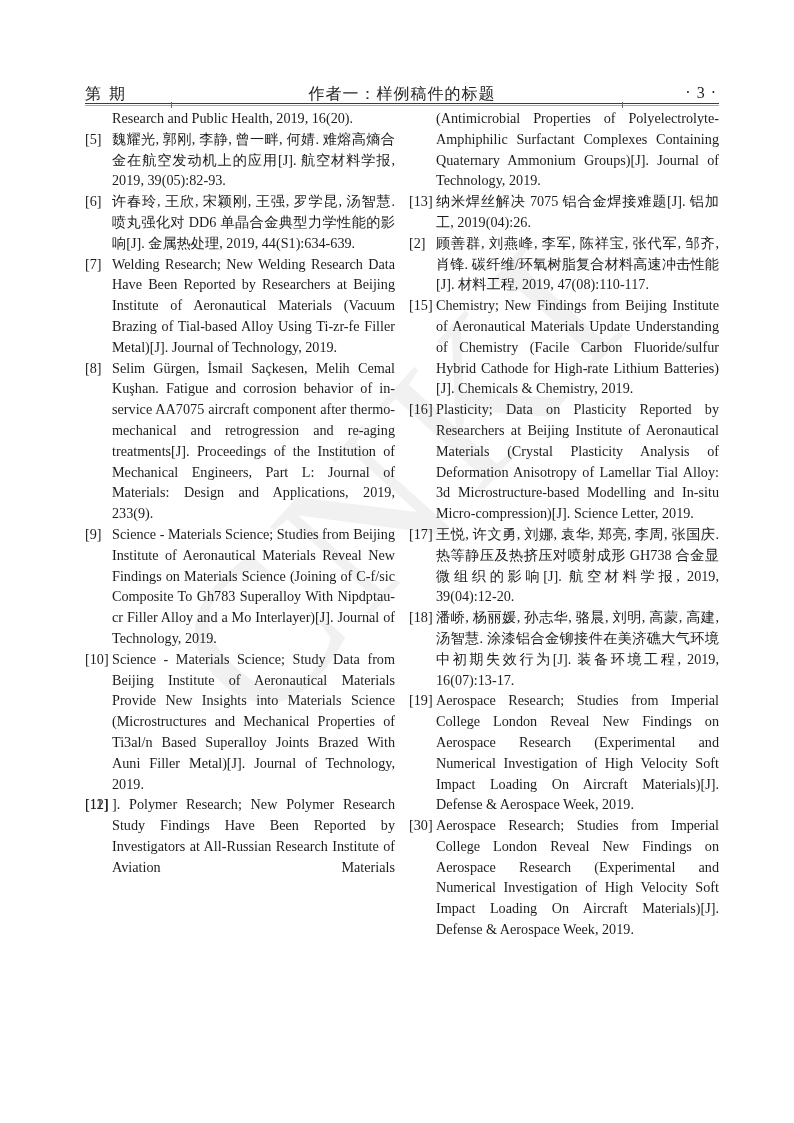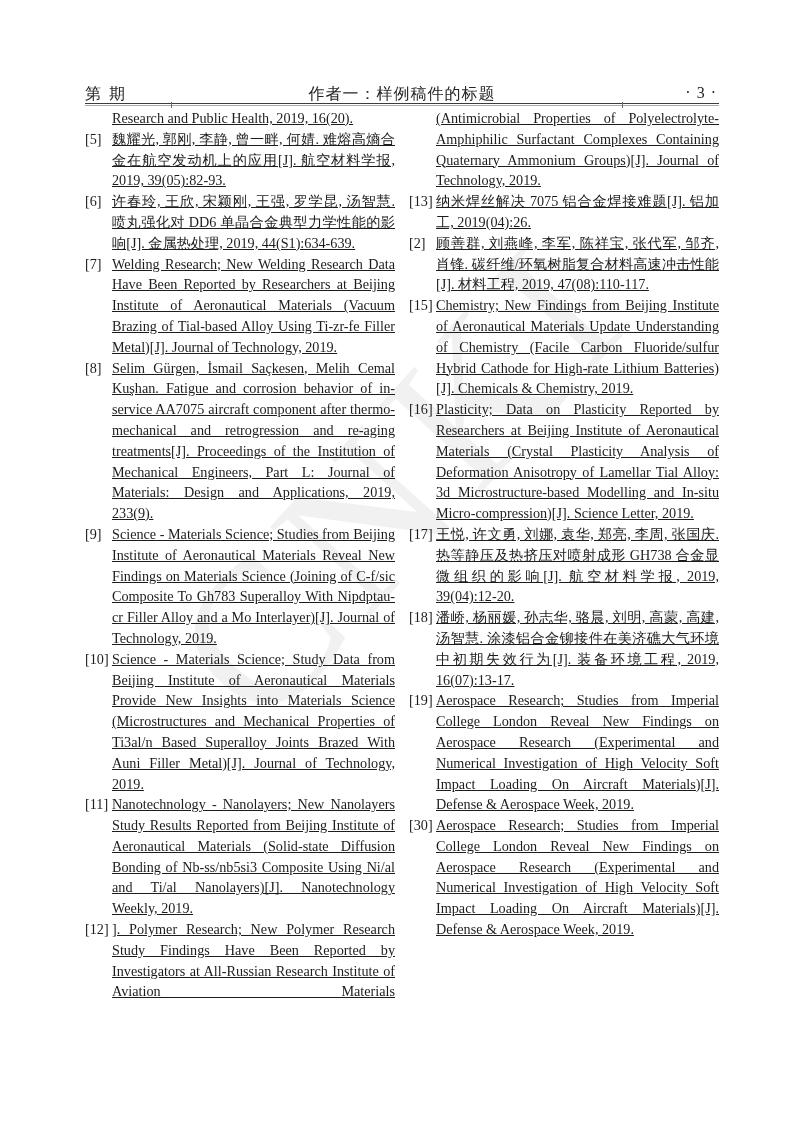--- a/index.html
+++ b/index.html
@@ -58,21 +58,20 @@
     z-index: 1;
   }
   .col { width: 310px; }
   .ref {
     position: relative;
     padding-left: 27px;
     font-size: 14.2px;
     line-height: 20.8px;
     text-align: justify;
     color: #1c1c1c;
-    text-decoration: underline;
   }
   .ref .label {
     position: absolute; left: 0; top: 0;
     text-align: left;
   }
   
   .col-left .ref:last-child { text-align-last: justify; }
 </style>
 </head>
 <body>
@@ -93,21 +92,21 @@
 
   <main class="columns">
     <div class="col col-left" id="col-left">
         <div class="ref"><span class="label"></span><span>Research and Public Health, 2019, 16(20).</span></div>
         <div class="ref"><span class="label">[5]</span><span>魏耀光, 郭刚, 李静, 曾一畔, 何婧. 难熔高熵合金在航空发动机上的应用[J]. 航空材料学报, 2019, 39(05):82-93.</span></div>
         <div class="ref"><span class="label">[6]</span><span>许春玲, 王欣, 宋颖刚, 王强, 罗学昆, 汤智慧. 喷丸强化对 DD6 单晶合金典型力学性能的影响[J]. 金属热处理, 2019, 44(S1):634-639.</span></div>
         <div class="ref"><span class="label">[7]</span><span>Welding Research; New Welding Research Data Have Been Reported by Researchers at Beijing Institute of Aeronautical Materials (Vacuum Brazing of Tial-based Alloy Using Ti-zr-fe Filler Metal)[J]. Journal of Technology, 2019.</span></div>
         <div class="ref"><span class="label">[8]</span><span>Selim Gürgen, İsmail Saçkesen, Melih Cemal Kuşhan. Fatigue and corrosion behavior of in-service AA7075 aircraft component after thermo-mechanical and retrogression and re-aging treatments[J]. Proceedings of the Institution of Mechanical Engineers, Part L: Journal of Materials: Design and Applications, 2019, 233(9).</span></div>
         <div class="ref"><span class="label">[9]</span><span>Science - Materials Science; Studies from Beijing Institute of Aeronautical Materials Reveal New Findings on Materials Science (Joining of C-f/sic Composite To Gh783 Superalloy With Nipdptau-cr Filler Alloy and a Mo Interlayer)[J]. Journal of Technology, 2019.</span></div>
         <div class="ref"><span class="label">[10]</span><span>Science - Materials Science; Study Data from Beijing Institute of Aeronautical Materials Provide New Insights into Materials Science (Microstructures and Mechanical Properties of Ti3al/n Based Superalloy Joints Brazed With Auni Filler Metal)[J]. Journal of Technology, 2019.</span></div>
-        <div class="ref"><span class="label">[11]</span><span>Nanotechnology - Nanolayers; New Nanolayers Study Results Reported from Beijing Institute of Aeronautical Materials (Solid-state Diffusion Bonding of Nb-ss/nb5si3 Composite Using Ni/al and Ti/al Nanolayers)[J]. Nanotechnology Weekly, 2019.</span></div>
+        <div class="ref"><span class="label">[11]</span></div>
         <div class="ref"><span class="label">[12]</span><span>]. Polymer Research; New Polymer Research Study Findings Have Been Reported by Investigators at All-Russian Research Institute of Aviation Materials</span></div>
       </div>
     <div class="col col-right" id="col-right">
         <div class="ref"><span class="label"></span><span>(Antimicrobial Properties of Polyelectrolyte-Amphiphilic Surfactant Complexes Containing Quaternary Ammonium Groups)[J]. Journal of Technology, 2019.</span></div>
         <div class="ref"><span class="label">[13]</span><span>纳米焊丝解决 7075 铝合金焊接难题[J]. 铝加工, 2019(04):26.</span></div>
         <div class="ref"><span class="label">[2]</span><span>顾善群, 刘燕峰, 李军, 陈祥宝, 张代军, 邹齐, 肖锋. 碳纤维/环氧树脂复合材料高速冲击性能[J]. 材料工程, 2019, 47(08):110-117.</span></div>
         <div class="ref"><span class="label">[15]</span><span>Chemistry; New Findings from Beijing Institute of Aeronautical Materials Update Understanding of Chemistry (Facile Carbon Fluoride/sulfur Hybrid Cathode for High-rate Lithium Batteries)[J]. Chemicals &amp; Chemistry, 2019.</span></div>
         <div class="ref"><span class="label">[16]</span><span>Plasticity; Data on Plasticity Reported by Researchers at Beijing Institute of Aeronautical Materials (Crystal Plasticity Analysis of Deformation Anisotropy of Lamellar Tial Alloy: 3d Microstructure-based Modelling and In-situ Micro-compression)[J]. Science Letter, 2019.</span></div>
         <div class="ref"><span class="label">[17]</span><span>王悦, 许文勇, 刘娜, 袁华, 郑亮, 李周, 张国庆. 热等静压及热挤压对喷射成形 GH738 合金显微组织的影响[J]. 航空材料学报, 2019, 39(04):12-20.</span></div>
         <div class="ref"><span class="label">[18]</span><span>潘峤, 杨丽媛, 孙志华, 骆晨, 刘明, 高蒙, 高建, 汤智慧. 涂漆铝合金铆接件在美济礁大气环境中初期失效行为[J]. 装备环境工程, 2019, 16(07):13-17.</span></div>

